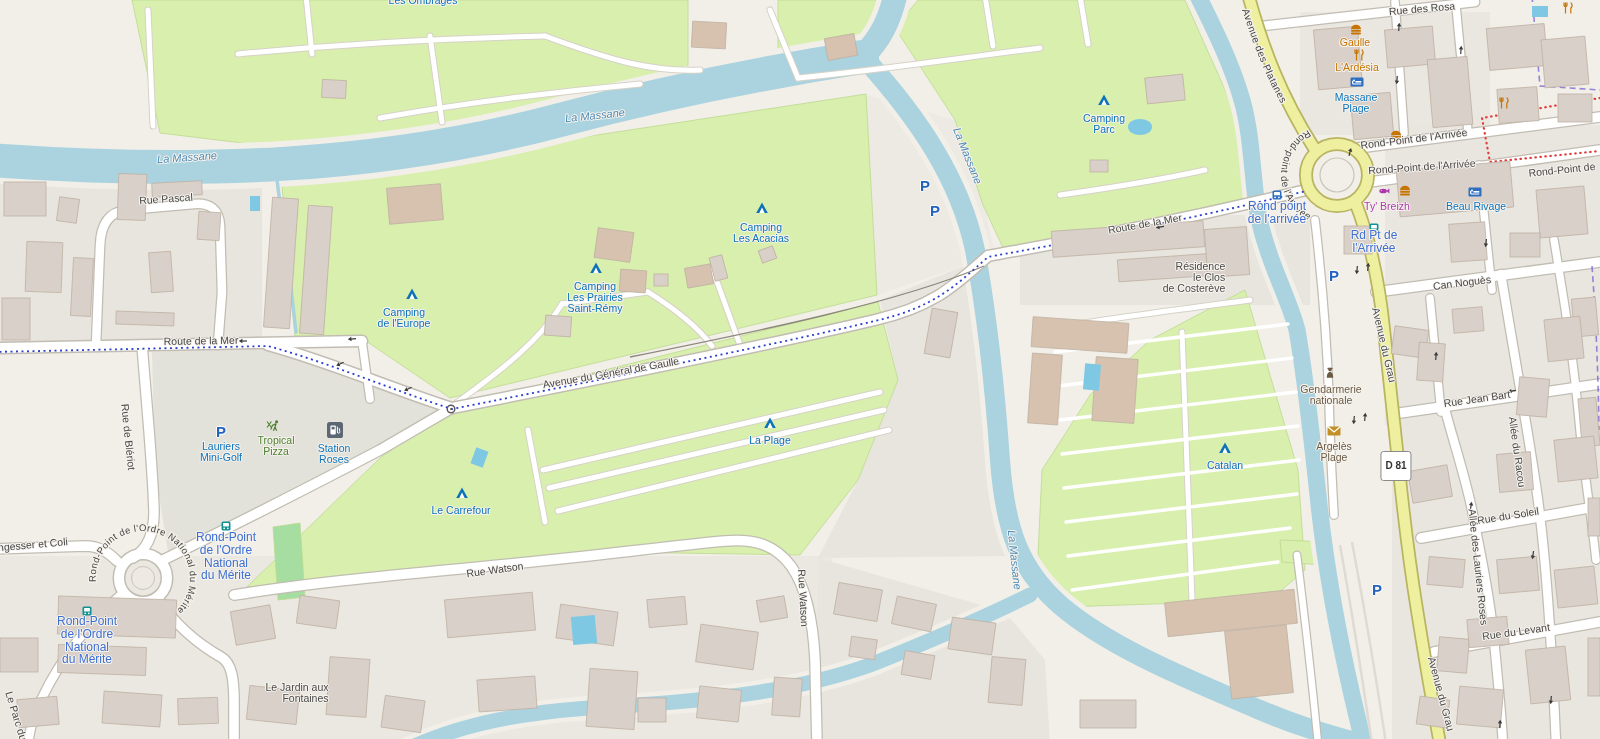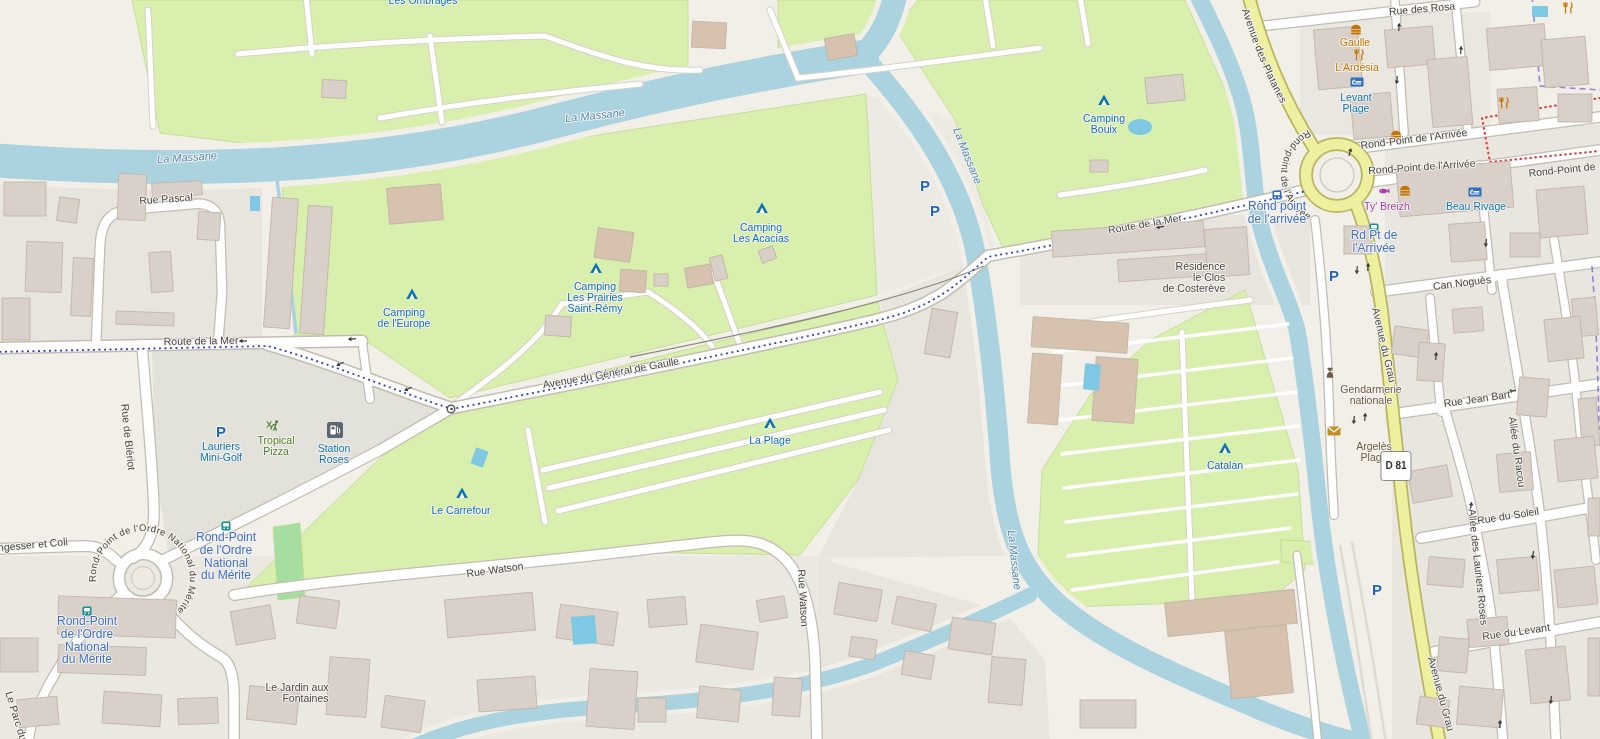--- a/index.html
+++ b/index.html
@@ -7,21 +7,21 @@
   .map svg{position:absolute;left:0;top:0;}
   .lbl{position:absolute;white-space:nowrap;font-family:"Liberation Sans",sans-serif;font-size:10.5px;line-height:1.07;text-align:center;color:#484848;
        text-shadow:1px 0 0 #f6f3ee,-1px 0 0 #f6f3ee,0 1px 0 #f6f3ee,0 -1px 0 #f6f3ee,.7px .7px 0 #f6f3ee,-.7px .7px 0 #f6f3ee,.7px -.7px 0 #f6f3ee,-.7px -.7px 0 #f6f3ee;}
   .lbl span{display:block;}
   .poi{color:#0d72b8;}
   .transit{color:#3d6fd1;font-size:12px;}
   .waterl{color:#4d8ab5;font-style:italic;font-size:11px;}
   .orange{color:#c77400;}
   .magenta{color:#ac39ac;}
   .greenl{color:#4c7f2e;}
-  .brown{color:#6b5b45;margin-left:40px;}
+  .brown{color:#6b5b45;}
   .darkl{color:#4a4a4a;text-align:right;}
   .pmark{font-weight:bold;font-size:15px;color:#2464c0;text-shadow:1px 0 0 #fff,-1px 0 0 #fff,0 1px 0 #fff,0 -1px 0 #fff;}
   .badge{position:absolute;transform:translate(-50%,-50%);background:#fff;border:1.5px solid #8a8a8a;border-radius:3px;
          font-family:"Liberation Sans",sans-serif;font-weight:bold;font-size:10px;color:#333;padding:7px 4px;line-height:14px;}
   .svgtxt{font-family:"Liberation Sans",sans-serif;font-size:10px;fill:#454545;stroke:#f4f1ea;stroke-width:2.6px;paint-order:stroke;letter-spacing:.4px;}
 </style>
 </head>
 <body>
 
 <div class="map">
@@ -497,21 +497,21 @@
 <div class="lbl st" style="left:1441px;top:694px;transform:translate(-50%,-50%) rotate(75deg)">Avenue du Grau</div>
 
 <div class="lbl waterl" style="left:187px;top:158px;transform:translate(-50%,-50%) rotate(-4deg)">La Massane</div>
 <div class="lbl waterl" style="left:595px;top:116px;transform:translate(-50%,-50%) rotate(-6deg)">La Massane</div>
 <div class="lbl waterl" style="left:967px;top:156px;transform:translate(-50%,-50%) rotate(68deg)">La Massane</div>
 <div class="lbl waterl" style="left:1014px;top:560px;transform:translate(-50%,-50%) rotate(84deg)">La Massane</div>
 
 <div class="lbl poi" style="left:423px;top:1px;transform:translate(-50%,-50%)">Les Ombrages</div>
 <div class="lbl poi" style="left:1104px;top:124px;transform:translate(-50%,-50%)">
       <span>Camping</span>
-      <span>Bouix</span>
+      <span>Parc</span>
     </div>
 <div class="lbl poi" style="left:761px;top:233px;transform:translate(-50%,-50%)">
       <span>Camping</span>
       <span>Les Acacias</span>
     </div>
 <div class="lbl poi" style="left:595px;top:298px;transform:translate(-50%,-50%)">
       <span>Camping</span>
       <span>Les Prairies</span>
       <span>Saint-Rémy</span>
     </div>
@@ -520,21 +520,21 @@
       <span>de l'Europe</span>
     </div>
 <div class="lbl poi" style="left:461px;top:511px;transform:translate(-50%,-50%)">Le Carrefour</div>
 <div class="lbl poi" style="left:770px;top:441px;transform:translate(-50%,-50%)">La Plage</div>
 <div class="lbl poi" style="left:1225px;top:466px;transform:translate(-50%,-50%)">Catalan</div>
 <div class="lbl orange" style="left:1355px;top:43px;transform:translate(-50%,-50%)">Gaulle</div>
 <div class="lbl orange" style="left:1357px;top:68px;transform:translate(-50%,-50%)">L'Ardésia</div>
 <div class="lbl magenta" style="left:1387px;top:207px;transform:translate(-50%,-50%)">Ty' Breizh</div>
 <div class="lbl poi" style="left:1476px;top:207px;transform:translate(-50%,-50%)">Beau Rivage</div>
 <div class="lbl poi" style="left:1356px;top:103px;transform:translate(-50%,-50%)">
-      <span>Levant</span>
+      <span>Massane</span>
       <span>Plage</span>
     </div>
 <div class="lbl brown" style="left:1331px;top:395px;transform:translate(-50%,-50%)">
       <span>Gendarmerie</span>
       <span>nationale</span>
     </div>
 <div class="lbl brown" style="left:1334px;top:452px;transform:translate(-50%,-50%)">
       <span>Argelès</span>
       <span>Plage</span>
     </div>

